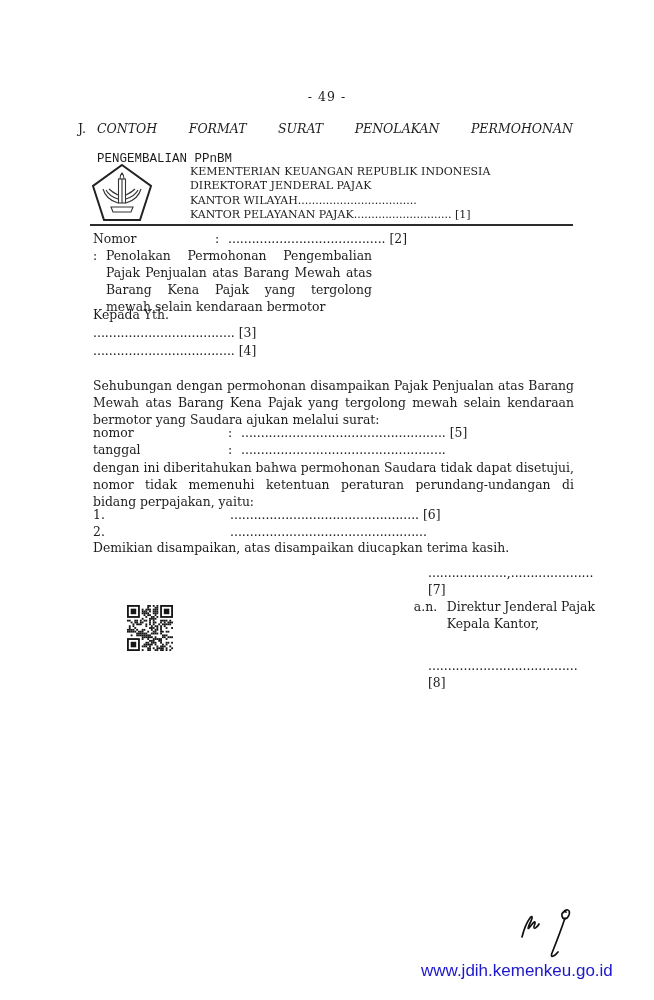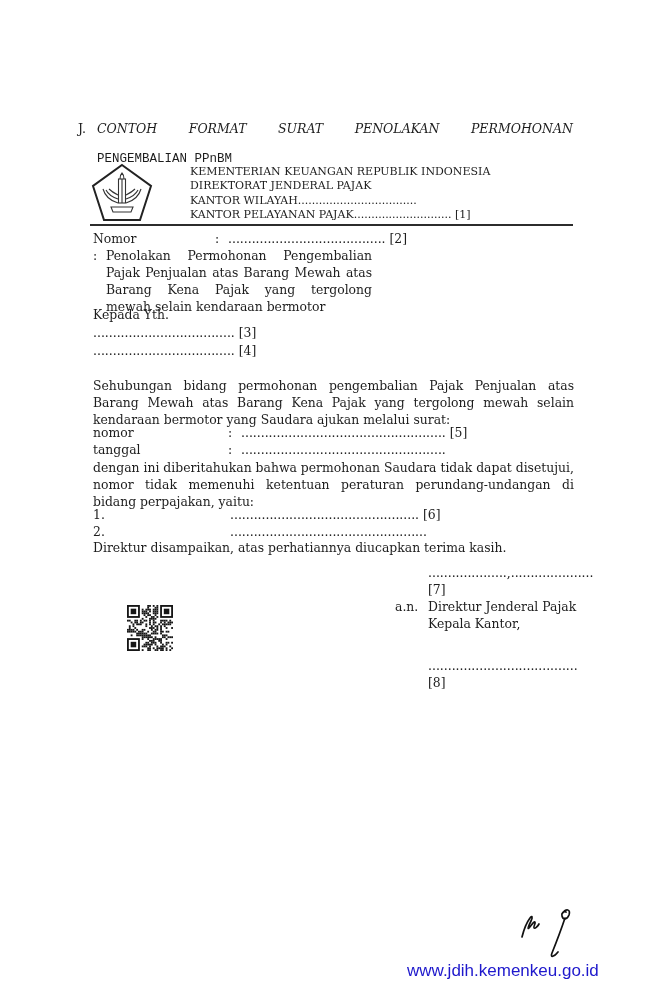--- a/index.html
+++ b/index.html
@@ -33,37 +33,38 @@
   .surat-rows{position:absolute;left:93px;top:424px;width:482px;font-size:12.4px;line-height:17px;}
   .surat-row{display:flex;}
   .surat-label{width:135px;flex:none;}
   .items{position:absolute;left:93px;top:506px;width:482px;font-size:12.4px;line-height:17px;}
   .item-row{display:flex;}
   .item-no{width:137px;flex:none;}
   .closing{position:absolute;left:93px;top:540px;font-size:12.4px;}
   
   .signature{position:absolute;left:395px;top:564px;width:200px;font-size:12.4px;line-height:17px;}
   .sig-line7{margin-left:33px;}
-  .sig-an{display:flex;}
+  .sig-an{display:flex;justify-content:flex-end;}
   .sig-an-label{width:33px;flex:none;}
   .sig-line8{margin-left:33px;margin-top:25px;}
   
   .qr{position:absolute;left:127px;top:605px;}
   .marks{position:absolute;left:514px;top:905px;}
   .footer-url{
-    position:absolute;left:407px;top:961px;width:220px;text-align:left;
+    position:absolute;left:421px;top:961px;width:220px;text-align:left;
     font-family:"Liberation Sans","DejaVu Sans",sans-serif;font-size:17px;
     text-decoration:none;white-space:nowrap;
   }
 </style>
 </head>
 <body>
 
 <div class="page">
 
+  <div class="pagenum">- 49 -</div>
 
   <div class="heading">
     <div class="heading-label">J.</div>
     <div class="heading-lines">
       <div class="heading-line1">
         <span>CONTOH</span>
         <span>FORMAT</span>
         <span>SURAT</span>
         <span>PENOLAKAN</span>
         <span>PERMOHONAN</span>
@@ -104,21 +105,21 @@
       <div class="hal-text">Penolakan Permohonan Pengembalian Pajak Penjualan atas Barang Mewah atas Barang Kena Pajak yang tergolong mewah selain kendaraan bermotor</div>
     </div>
   </div>
 
   <div class="recipient">
     <div>Kepada Yth.</div>
     <div>.................................... [3]</div>
     <div>.................................... [4]</div>
   </div>
 
-  <div class="para para1">Sehubungan bidang permohonan pengembalian Pajak Penjualan atas Barang Mewah atas Barang Kena Pajak yang tergolong mewah selain kendaraan bermotor yang Saudara ajukan melalui surat:</div>
+  <div class="para para1">Sehubungan dengan permohonan disampaikan Pajak Penjualan atas Barang Mewah atas Barang Kena Pajak yang tergolong mewah selain kendaraan bermotor yang Saudara ajukan melalui surat:</div>
 
   <div class="surat-rows">
     <div class="surat-row">
       <div class="surat-label">nomor</div>
       <div class="meta-colon">:</div>
       <div>.................................................... [5]</div>
     </div>
     <div class="surat-row">
       <div class="surat-label">tanggal</div>
       <div class="meta-colon">:</div>
@@ -132,21 +133,21 @@
     <div class="item-row">
       <div class="item-no">1.</div>
       <div>................................................ [6]</div>
     </div>
     <div class="item-row">
       <div class="item-no">2.</div>
       <div>..................................................</div>
     </div>
   </div>
 
-  <div class="closing">Direktur disampaikan, atas perhatiannya diucapkan terima kasih.</div>
+  <div class="closing">Demikian disampaikan, atas disampaikan diucapkan terima kasih.</div>
 
   <div class="signature">
     <div class="sig-line7">....................,.....................[7]</div>
     <div class="sig-an">
       <div class="sig-an-label">a.n.</div>
       <div>
         <div>Direktur Jenderal Pajak</div>
         <div>Kepala Kantor,</div>
       </div>
     </div>

